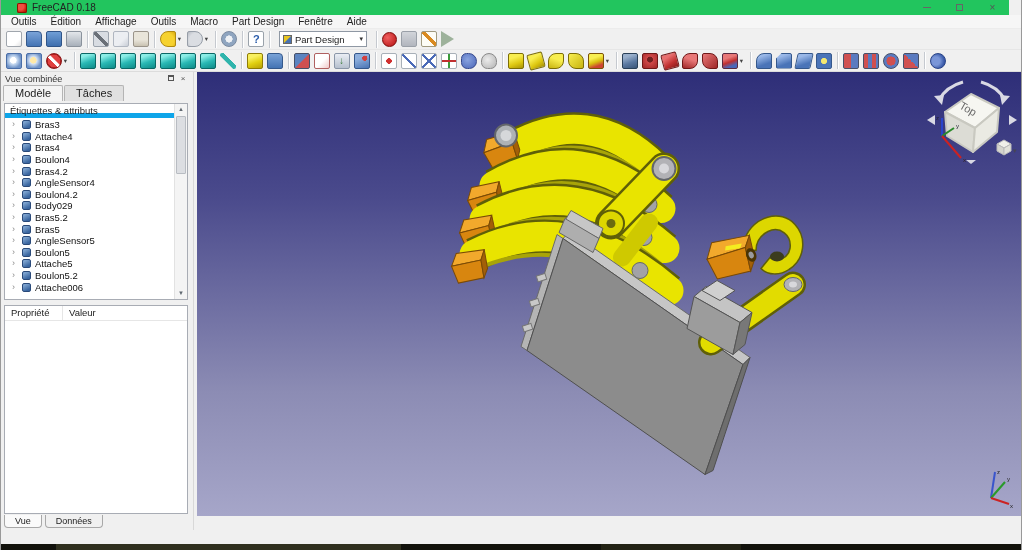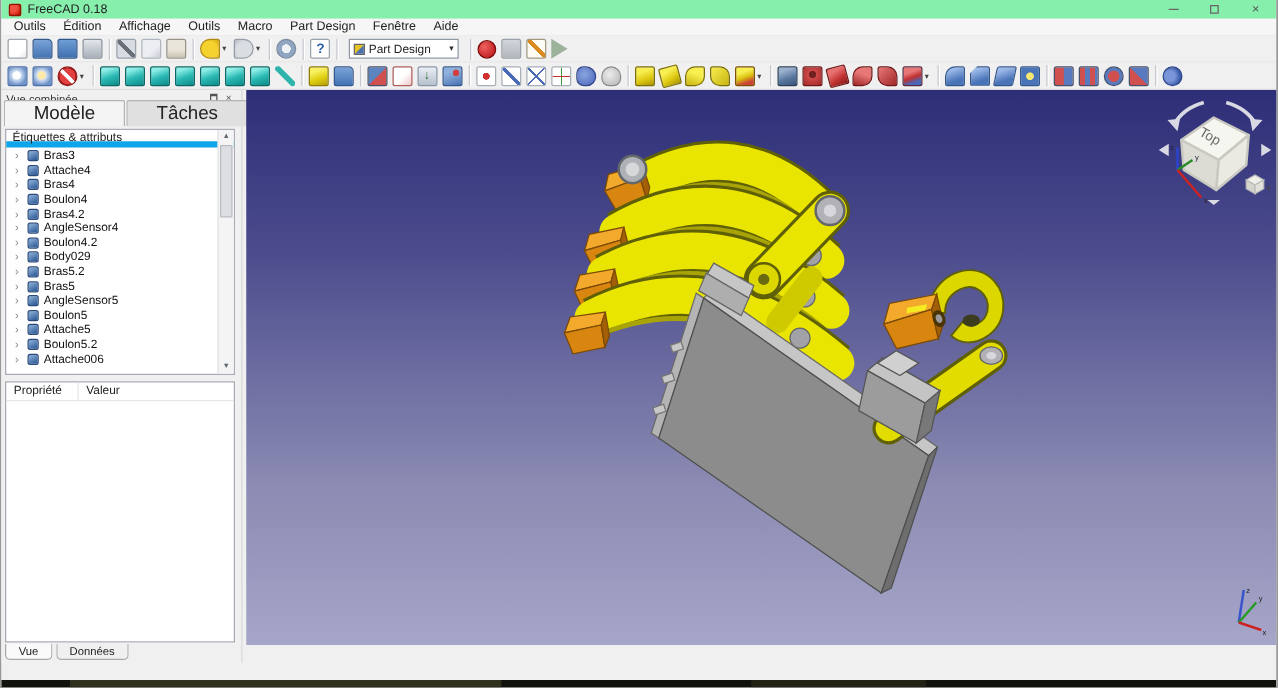--- a/index.html
+++ b/index.html
@@ -1,20 +1,20 @@
 <!DOCTYPE html>
 <html><head>
 <meta charset="utf-8">
 <style>
   html,body{margin:0;padding:0;background:#555;}
   *{box-sizing:border-box;font-family:"Liberation Sans","DejaVu Sans",sans-serif;}
   #app{position:relative;width:1022px;height:550px;background:#f0f0f0;overflow:hidden;border-left:1px solid #999;border-right:1px solid #999;}
 
   
-  .titlebar{position:absolute;top:0;left:0;right:0;height:15px;background:#86efac;display:flex;align-items:center;padding-left:6px;font-size:10px;color:#222;}
+  .titlebar{position:absolute;top:0;left:0;right:12px;height:15px;background:#22c55e;display:flex;align-items:center;padding-left:16px;font-size:10px;color:#222;}
   .fc-logo{width:10px;height:10px;border-radius:2px;background:radial-gradient(circle at 35% 35%,#f05040 35%,#c21b00 70%);margin-right:5px;box-shadow:inset 0 0 0 1px #8a1400;}
   .win-controls{position:absolute;right:0;top:0;height:15px;display:flex;}
   .win-btn{width:33px;height:15px;display:flex;align-items:center;justify-content:center;color:#555;font-size:10px;}
   .wb-min{width:8px;height:1px;background:#666;}
   .wb-max{width:7px;height:7px;border:1px solid #666;}
 
   
   .menubar{position:absolute;top:15px;left:0;right:0;height:14px;background:#f6f6f6;display:flex;align-items:center;padding-left:3px;border-bottom:1px solid #ececec;}
   .menu-item{padding:0 7px;font-size:10px;color:#222;line-height:14px;cursor:default;}
 
@@ -92,21 +92,21 @@
   .s-multitransform{background:linear-gradient(45deg,#d05050 50%,#5a7ac0 50%);border:1px solid #47506a;}
   .s-boolean{background:radial-gradient(circle at 35% 50%,#7a96d8 35%,#3a5aa8 72%);border:1px solid #2a4488;border-radius:50%;}
 
   
   .dock{position:absolute;top:72px;left:0;width:193px;height:458px;background:#f0f0f0;border-right:1px solid #d8d8d8;}
   .dock-titlebar{height:13px;display:flex;align-items:center;font-size:9px;color:#333;padding:0 4px;}
   .dock-title{flex:1;}
   .dock-tb-btn{width:12px;text-align:center;color:#555;font-size:8px;}
   .float-glyph{display:inline-block;width:6px;height:6px;border:1px solid #555;border-top-width:2px;}
   .cv-tabs{display:flex;height:16px;padding-left:2px;align-items:flex-end;}
-  .cv-tab{font-size:15px;color:#222;padding:1px 23px 2px;border:1px solid #b4b4b4;border-bottom:none;background:#e0e0e0;margin-right:1px;border-radius:2px 2px 0 0;}
+  .cv-tab{font-size:11px;color:#222;padding:1px 11px 2px;border:1px solid #b4b4b4;border-bottom:none;background:#e0e0e0;margin-right:1px;border-radius:2px 2px 0 0;}
   .cv-tab.active{background:#f4f4f4;position:relative;top:0;}
   .tree-box{position:absolute;left:3px;right:5px;top:31px;height:197px;background:#fff;border:1px solid #a8acb4;}
   .tree-header{height:14px;line-height:14px;font-size:9.5px;color:#222;padding-left:5px;border-bottom:5px solid #0ea5e9;}
   .tree-rows{position:absolute;top:15px;left:0;right:13px;bottom:1px;overflow:hidden;}
   .tree-row{height:11.6px;display:flex;align-items:center;padding-left:7px;font-size:9.5px;color:#111;white-space:nowrap;}
   .tw{color:#8a8a8a;width:10px;font-size:9px;line-height:9px;}
   .ticon{width:9px;height:9px;background:linear-gradient(150deg,#7ca2ce 20%,#3a66a0 80%);border:1px solid #2a4a7a;border-radius:2px;margin-right:4px;flex:none;}
   .tree-scroll{position:absolute;top:0;right:0;bottom:0;width:13px;background:#f4f4f4;border-left:1px solid #e2e2e2;}
   .sb-arrow{position:absolute;left:0;right:0;height:11px;color:#606870;font-size:6px;text-align:center;line-height:11px;}
   .sb-up{top:0;} .sb-down{bottom:0;}

